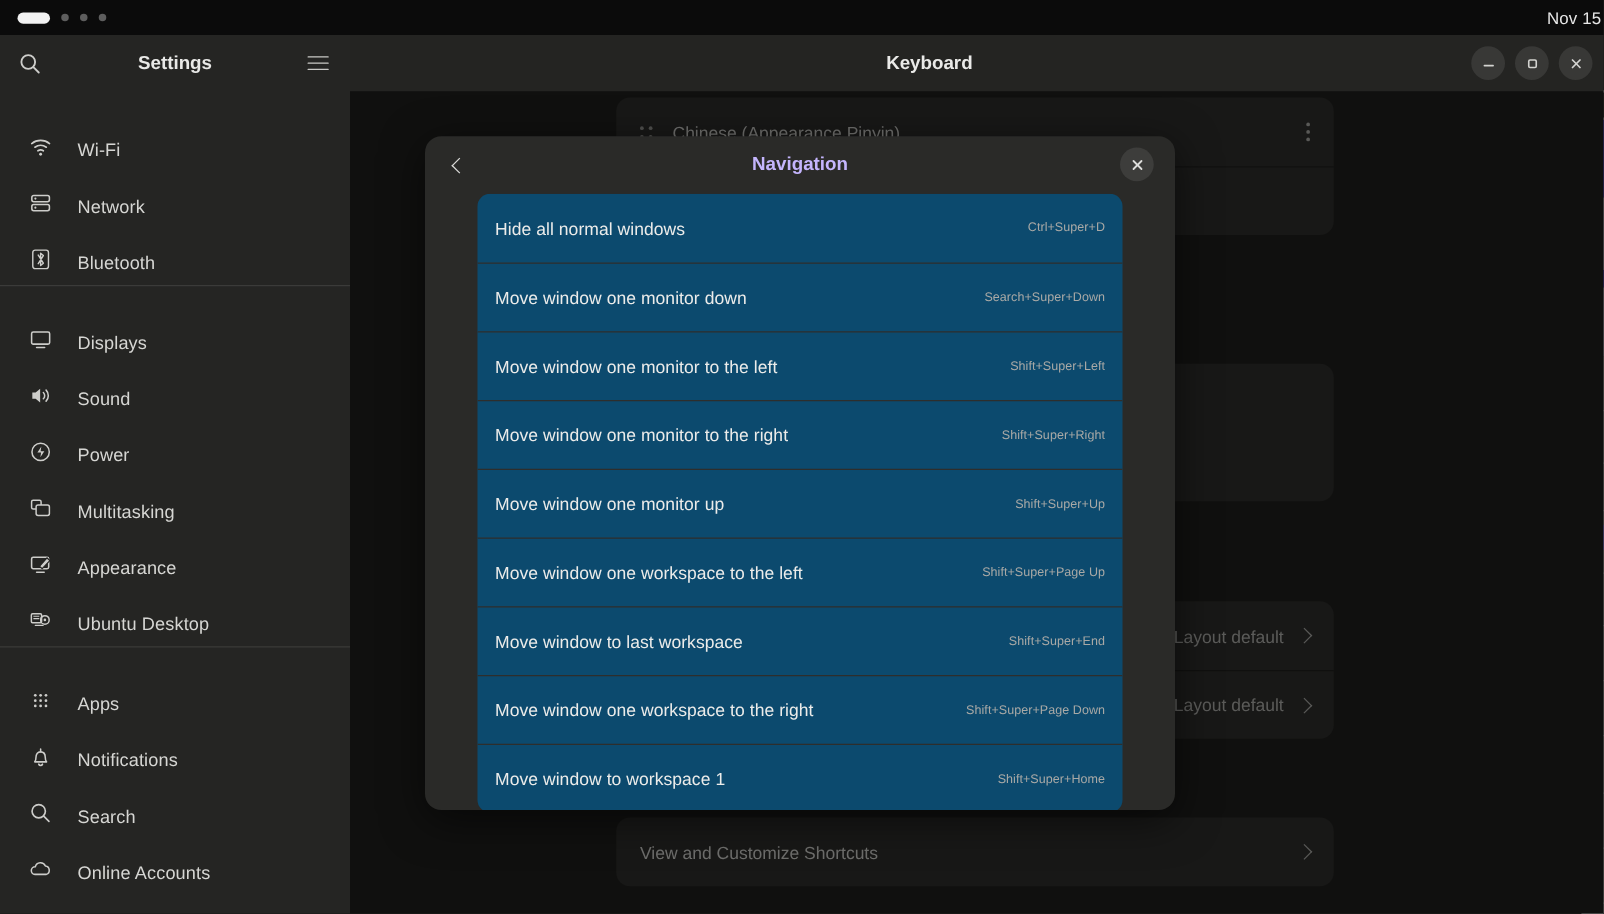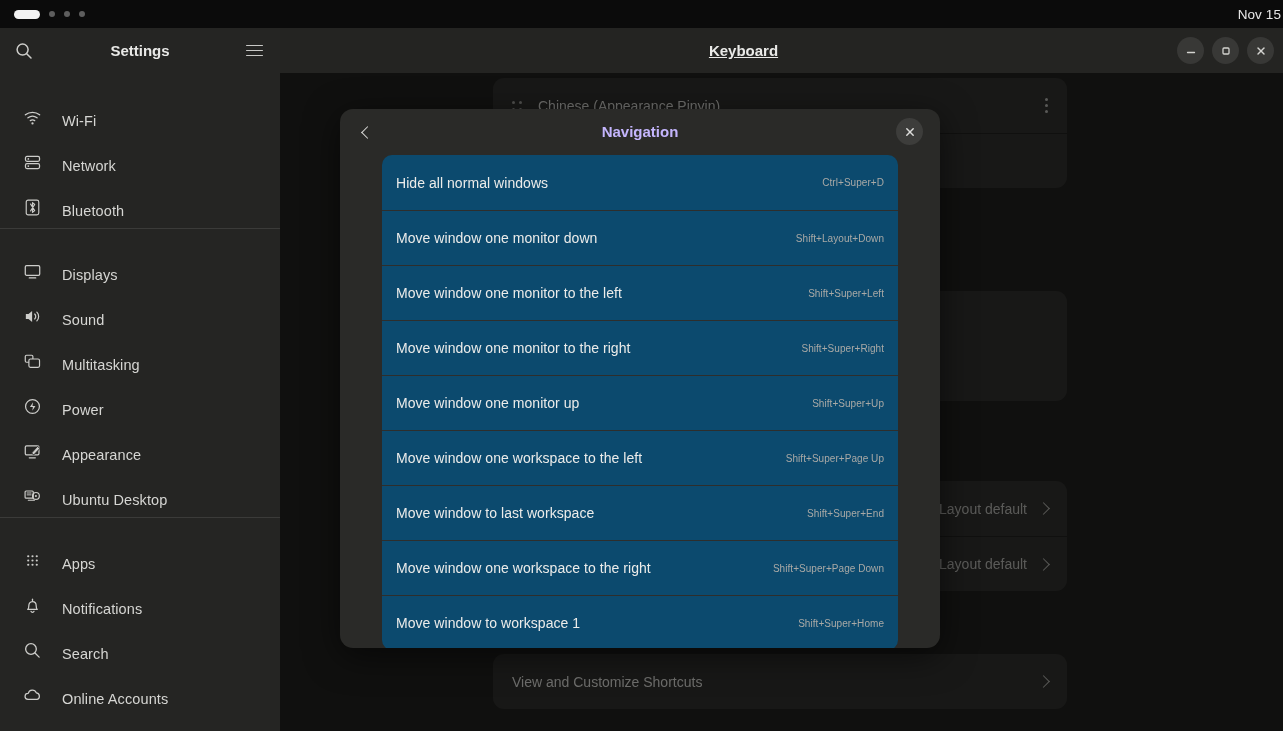--- a/index.html
+++ b/index.html
@@ -133,21 +133,20 @@
     background: #242422;
     display: flex; align-items: center;
   }
   #kb-title {
     position: absolute; left: 0; right: 0; top: 0;
     height: 45px; line-height: 45px;
     text-align: center;
     font-size: 15px; font-weight: bold; color: #eaeae8;
     padding-right: 76px;
     pointer-events: none;
-    text-decoration: underline;
   }
   #kb-wbtns {
     margin-left: auto; display: flex; align-items: center; gap: 8px;
     padding-right: 9px; position: relative; z-index: 3;
   }
   .wbtn {
     width: 27px; height: 27px; border-radius: 50%;
     background: #383836;
     display: flex; align-items: center; justify-content: center;
     color: #d3d3d0;
@@ -373,35 +372,35 @@
             <path d="M12.3 7.4a3.6 3.6 0 0 1 0 5.2" stroke="#cdcdca" stroke-width="1.3" stroke-linecap="round"></path>
             <path d="M14.6 5.4a6.6 6.6 0 0 1 0 9.2" stroke="#cdcdca" stroke-width="1.3" stroke-linecap="round"></path>
           </svg>
         </span>
         <span class="sb-lbl">Sound</span>
       </div>
 
       <div class="sb-item">
         <span class="sb-ico">
           <svg width="19" height="19" viewBox="0 0 20 20" fill="none">
+            <circle cx="10" cy="10" r="7.3" stroke="#cdcdca" stroke-width="1.3"></circle>
+            <path d="M10.6 5.4 L7.3 10.6h3.1l-.6 4 3.3-5.2h-3.1z" fill="#cdcdca"></path>
+          </svg>
+        </span>
+        <span class="sb-lbl">Power</span>
+      </div>
+
+      <div class="sb-item">
+        <span class="sb-ico">
+          <svg width="19" height="19" viewBox="0 0 20 20" fill="none">
             <rect x="2.4" y="3.4" width="8" height="7.4" rx="1.3" stroke="#cdcdca" stroke-width="1.25"></rect>
             <rect x="6.2" y="7.4" width="11.2" height="8.8" rx="1.6" stroke="#cdcdca" stroke-width="1.25" fill="#252523"></rect>
           </svg>
         </span>
         <span class="sb-lbl">Multitasking</span>
-      </div>
-
-      <div class="sb-item">
-        <span class="sb-ico">
-          <svg width="19" height="19" viewBox="0 0 20 20" fill="none">
-            <circle cx="10" cy="10" r="7.3" stroke="#cdcdca" stroke-width="1.3"></circle>
-            <path d="M10.6 5.4 L7.3 10.6h3.1l-.6 4 3.3-5.2h-3.1z" fill="#cdcdca"></path>
-          </svg>
-        </span>
-        <span class="sb-lbl">Power</span>
       </div>
 
       <div class="sb-item">
         <span class="sb-ico">
           <svg width="19" height="19" viewBox="0 0 20 20" fill="none">
             <rect x="2.4" y="4" width="14.4" height="9.6" rx="1.4" stroke="#cdcdca" stroke-width="1.3"></rect>
             <line x1="6.6" y1="16.6" x2="13" y2="16.6" stroke="#cdcdca" stroke-width="1.3" stroke-linecap="round"></line>
             <path d="M9 11.6 L15.4 4.6 l2.4 2.2 L11.3 13.6z" fill="#cdcdca" stroke="#252523" stroke-width="1"></path>
           </svg>
         </span>
@@ -581,21 +580,21 @@
 
     <div id="nav-scroll">
       <div id="nav-list">
 
         <div class="nav-row">
           <span class="nv-name">Hide all normal windows</span>
           <span class="nv-keys">Ctrl+Super+D</span>
         </div>
         <div class="nav-row">
           <span class="nv-name">Move window one monitor down</span>
-          <span class="nv-keys">Shift+Layout+Down</span>
+          <span class="nv-keys">Search+Super+Down</span>
         </div>
         <div class="nav-row">
           <span class="nv-name">Move window one monitor to the left</span>
           <span class="nv-keys">Shift+Super+Left</span>
         </div>
         <div class="nav-row">
           <span class="nv-name">Move window one monitor to the right</span>
           <span class="nv-keys">Shift+Super+Right</span>
         </div>
         <div class="nav-row">

